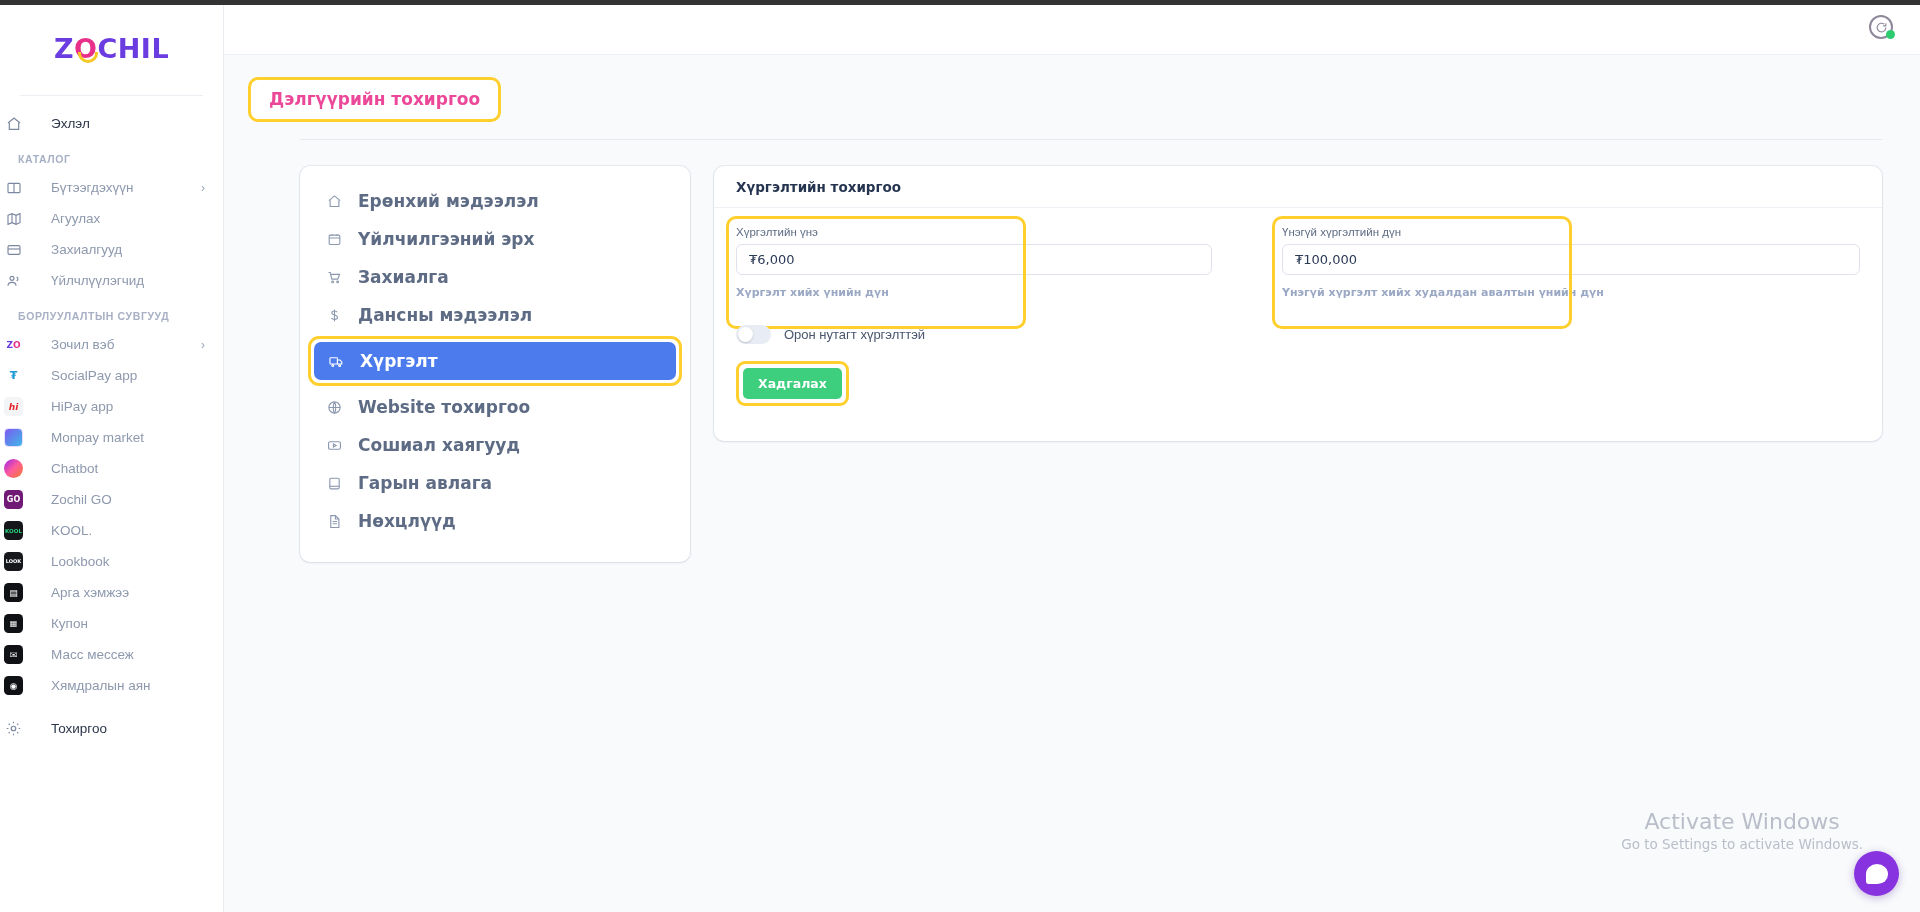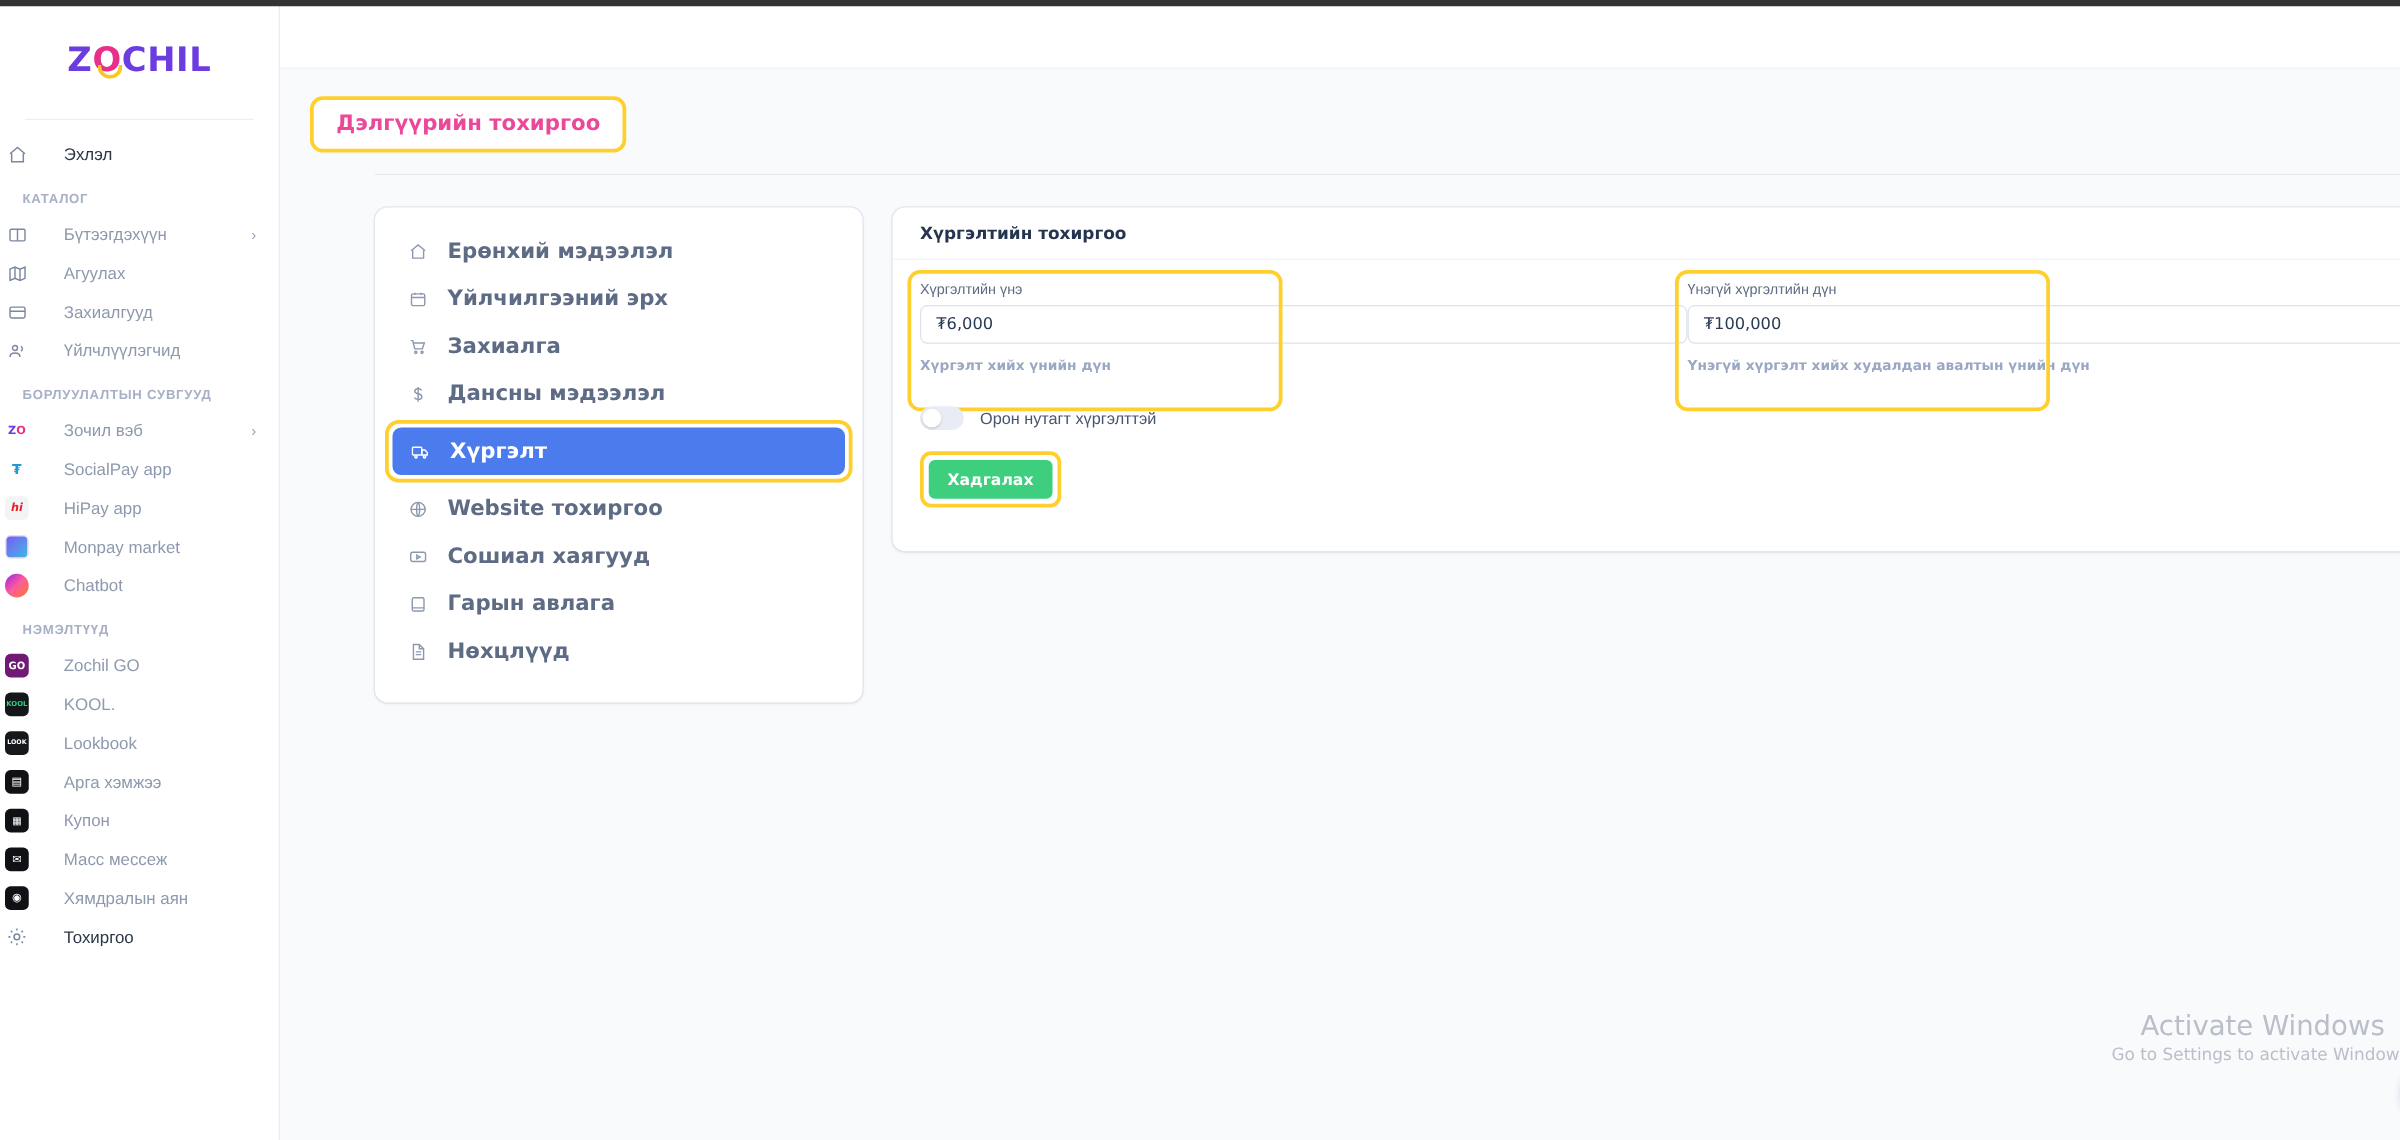--- a/index.html
+++ b/index.html
@@ -171,21 +171,21 @@
     border:3px solid #ffcf2d; border-radius:10px;
     pointer-events:none;
   }
   .fld-label { font-size:11.5px; color:#5d6b84; margin-bottom:6px; }
   .fld-input {
     height:31px; border:1px solid #dde2ec; border-radius:6px;
     background:#fff; display:flex; align-items:center;
     padding: 0 12px; font-size:13px; color:#2b3a55;
     font-family:"DejaVu Sans", sans-serif;
   }
-  .fld-input.w1 { width: 614px; }
+  .fld-input.w1 { width: 476px; }
   .fld-input.w2 { width: 578px; }
   .fld-hint { font-size:11px; color:#9aa8c4; font-weight:700; margin-top:11px; font-family:"DejaVu Sans", sans-serif; }
 
   .toggle-row { display:flex; align-items:center; gap:13px; margin-top:26px; }
   .toggle {
     width:35px; height:19px; border-radius:11px; background:#e8ecf4;
     position:relative; cursor:pointer; flex:0 0 35px;
   }
   .toggle .knob {
     position:absolute; left:2px; top:2px; width:15px; height:15px;
@@ -315,21 +315,20 @@
     <div class="sb-item dim">
       <span class="appico ai-monpay"></span>
       <span class="sb-label">Monpay market</span>
     </div>
 
     <div class="sb-item dim">
       <span class="appico ai-chat"></span>
       <span class="sb-label">Chatbot</span>
     </div>
 
-    <div class="sb-section">НЭМЭЛТҮҮД</div>
 
     <div class="sb-item dim">
       <span class="appico ai-go">GO</span>
       <span class="sb-label">Zochil GO</span>
     </div>
 
     <div class="sb-item dim">
       <span class="appico ai-kool">KOOL</span>
       <span class="sb-label">KOOL.</span>
     </div>
@@ -352,21 +351,21 @@
     <div class="sb-item dim">
       <span class="appico ai-mass">✉</span>
       <span class="sb-label">Масс мессеж</span>
     </div>
 
     <div class="sb-item dim">
       <span class="appico ai-hyam">◉</span>
       <span class="sb-label">Хямдралын аян</span>
     </div>
 
-    <div class="sb-item strong" style="align-items:center;">
+    <div class="sb-item strong" style="margin-top:12px;align-items:center;">
       <span class="sb-ico">
         <svg width="17" height="17" viewBox="0 0 24 24" fill="none" stroke="currentColor" stroke-width="1.7">
             <circle cx="12" cy="12" r="3.2"></circle>
             <path d="M12 2.5v2.2M12 19.3v2.2M2.5 12h2.2M19.3 12h2.2M5.2 5.2l1.6 1.6M17.2 17.2l1.6 1.6M18.8 5.2l-1.6 1.6M6.8 17.2l-1.6 1.6"></path>
           </svg>
       </span>
       <span class="sb-label">Тохиргоо</span>
     </div>
   </aside>
 

